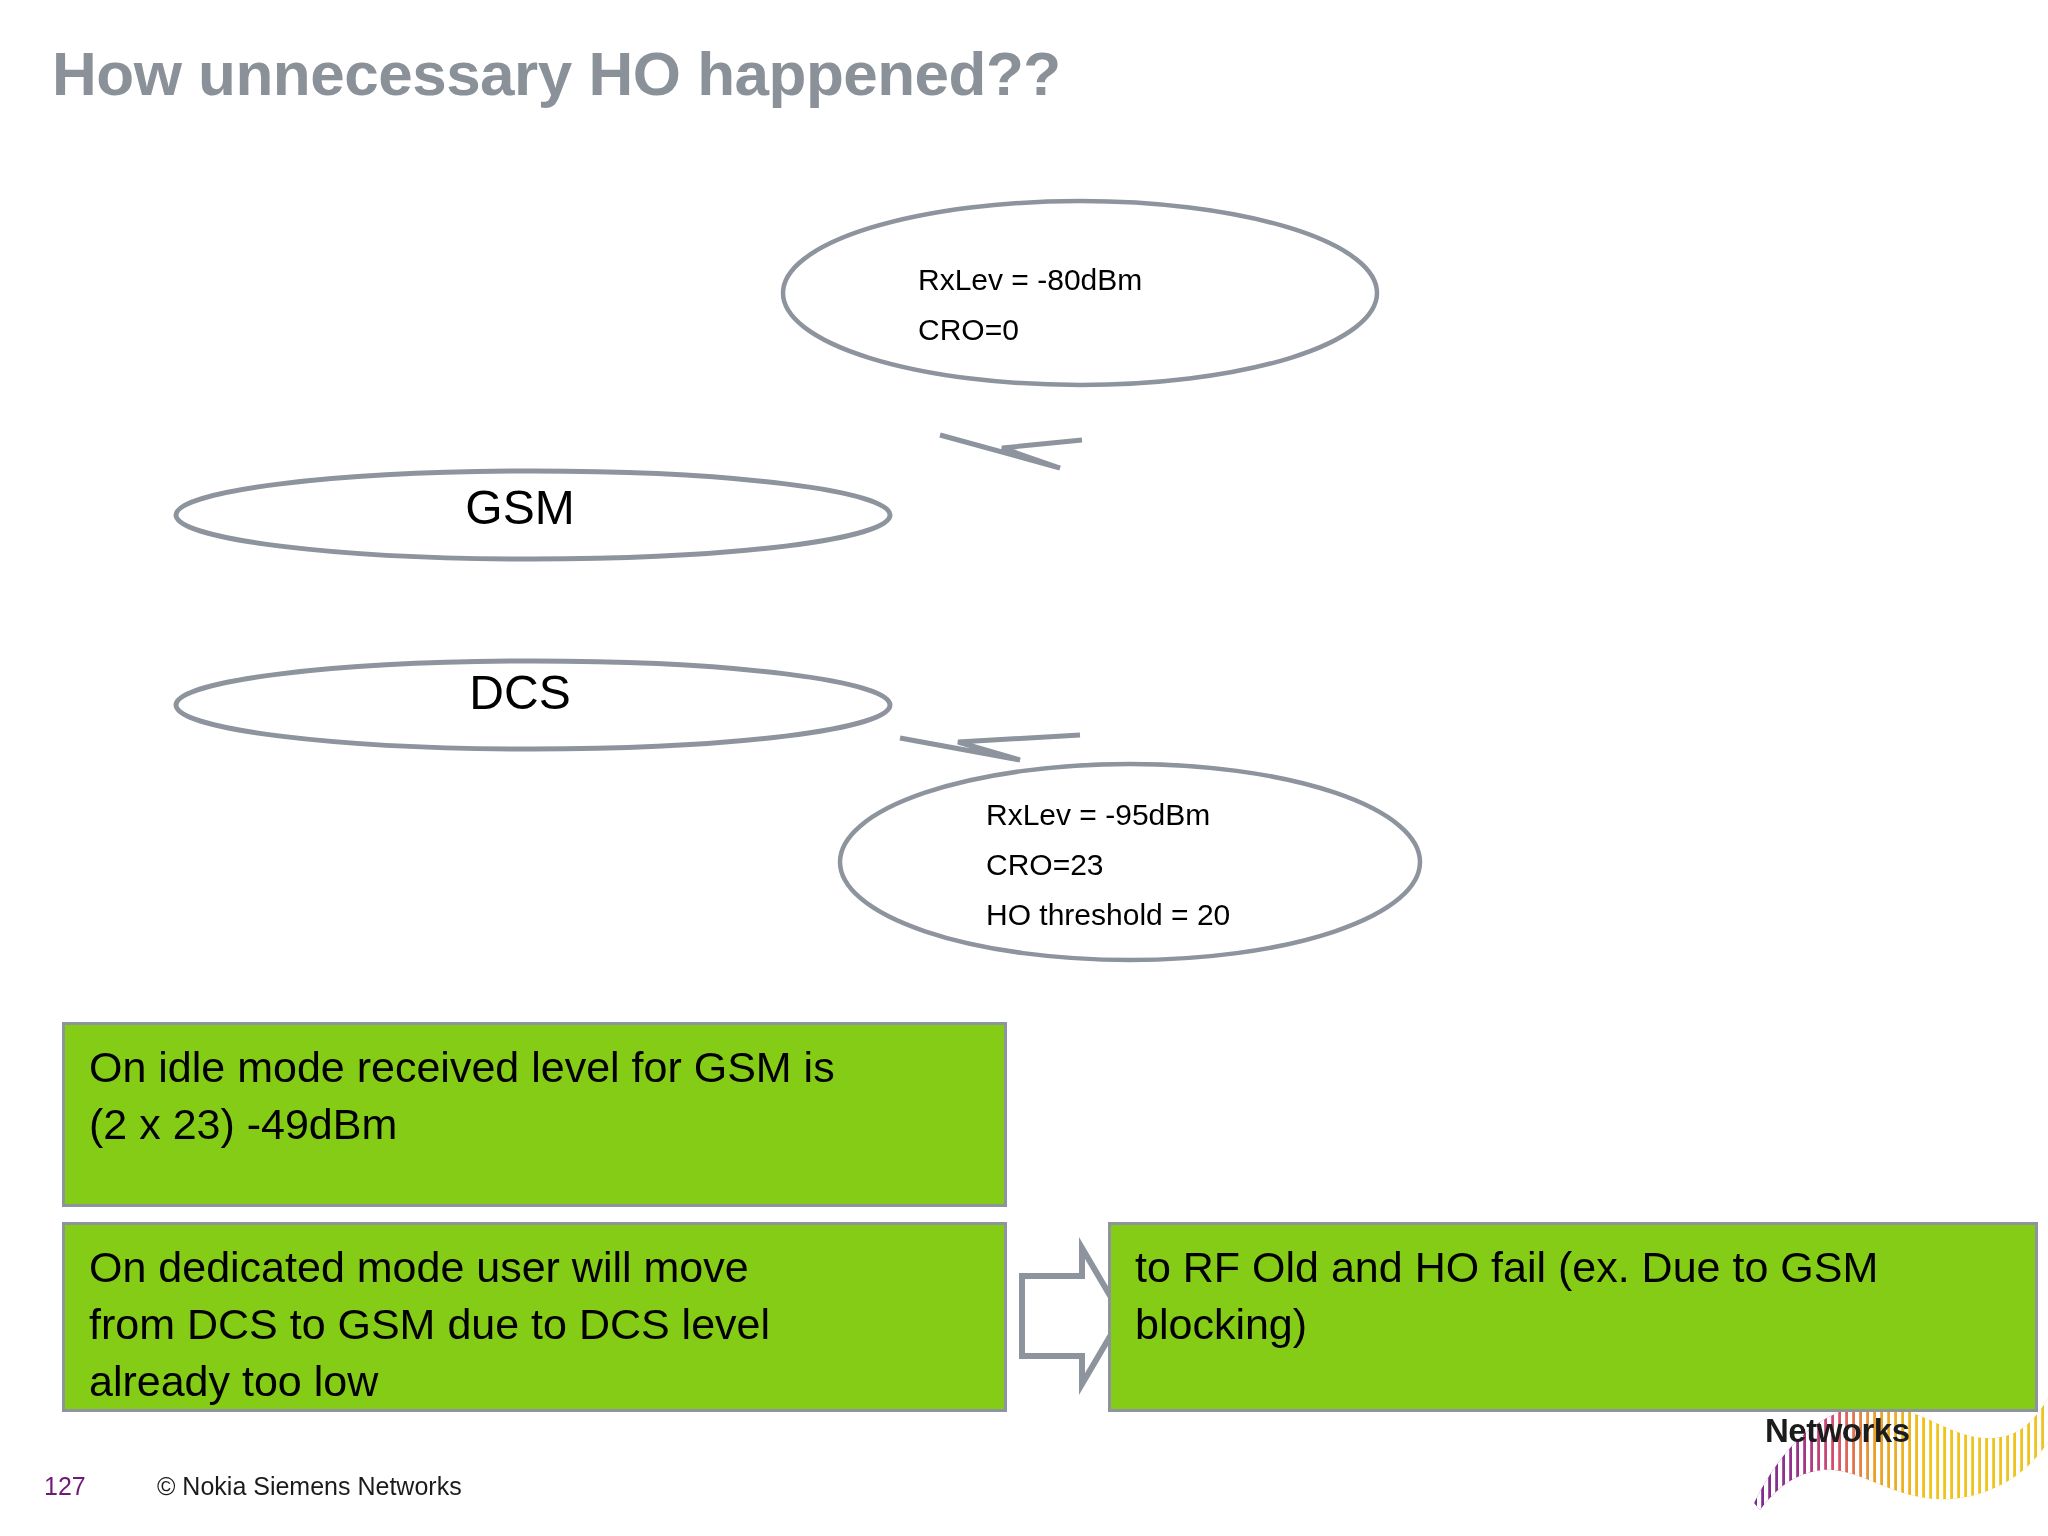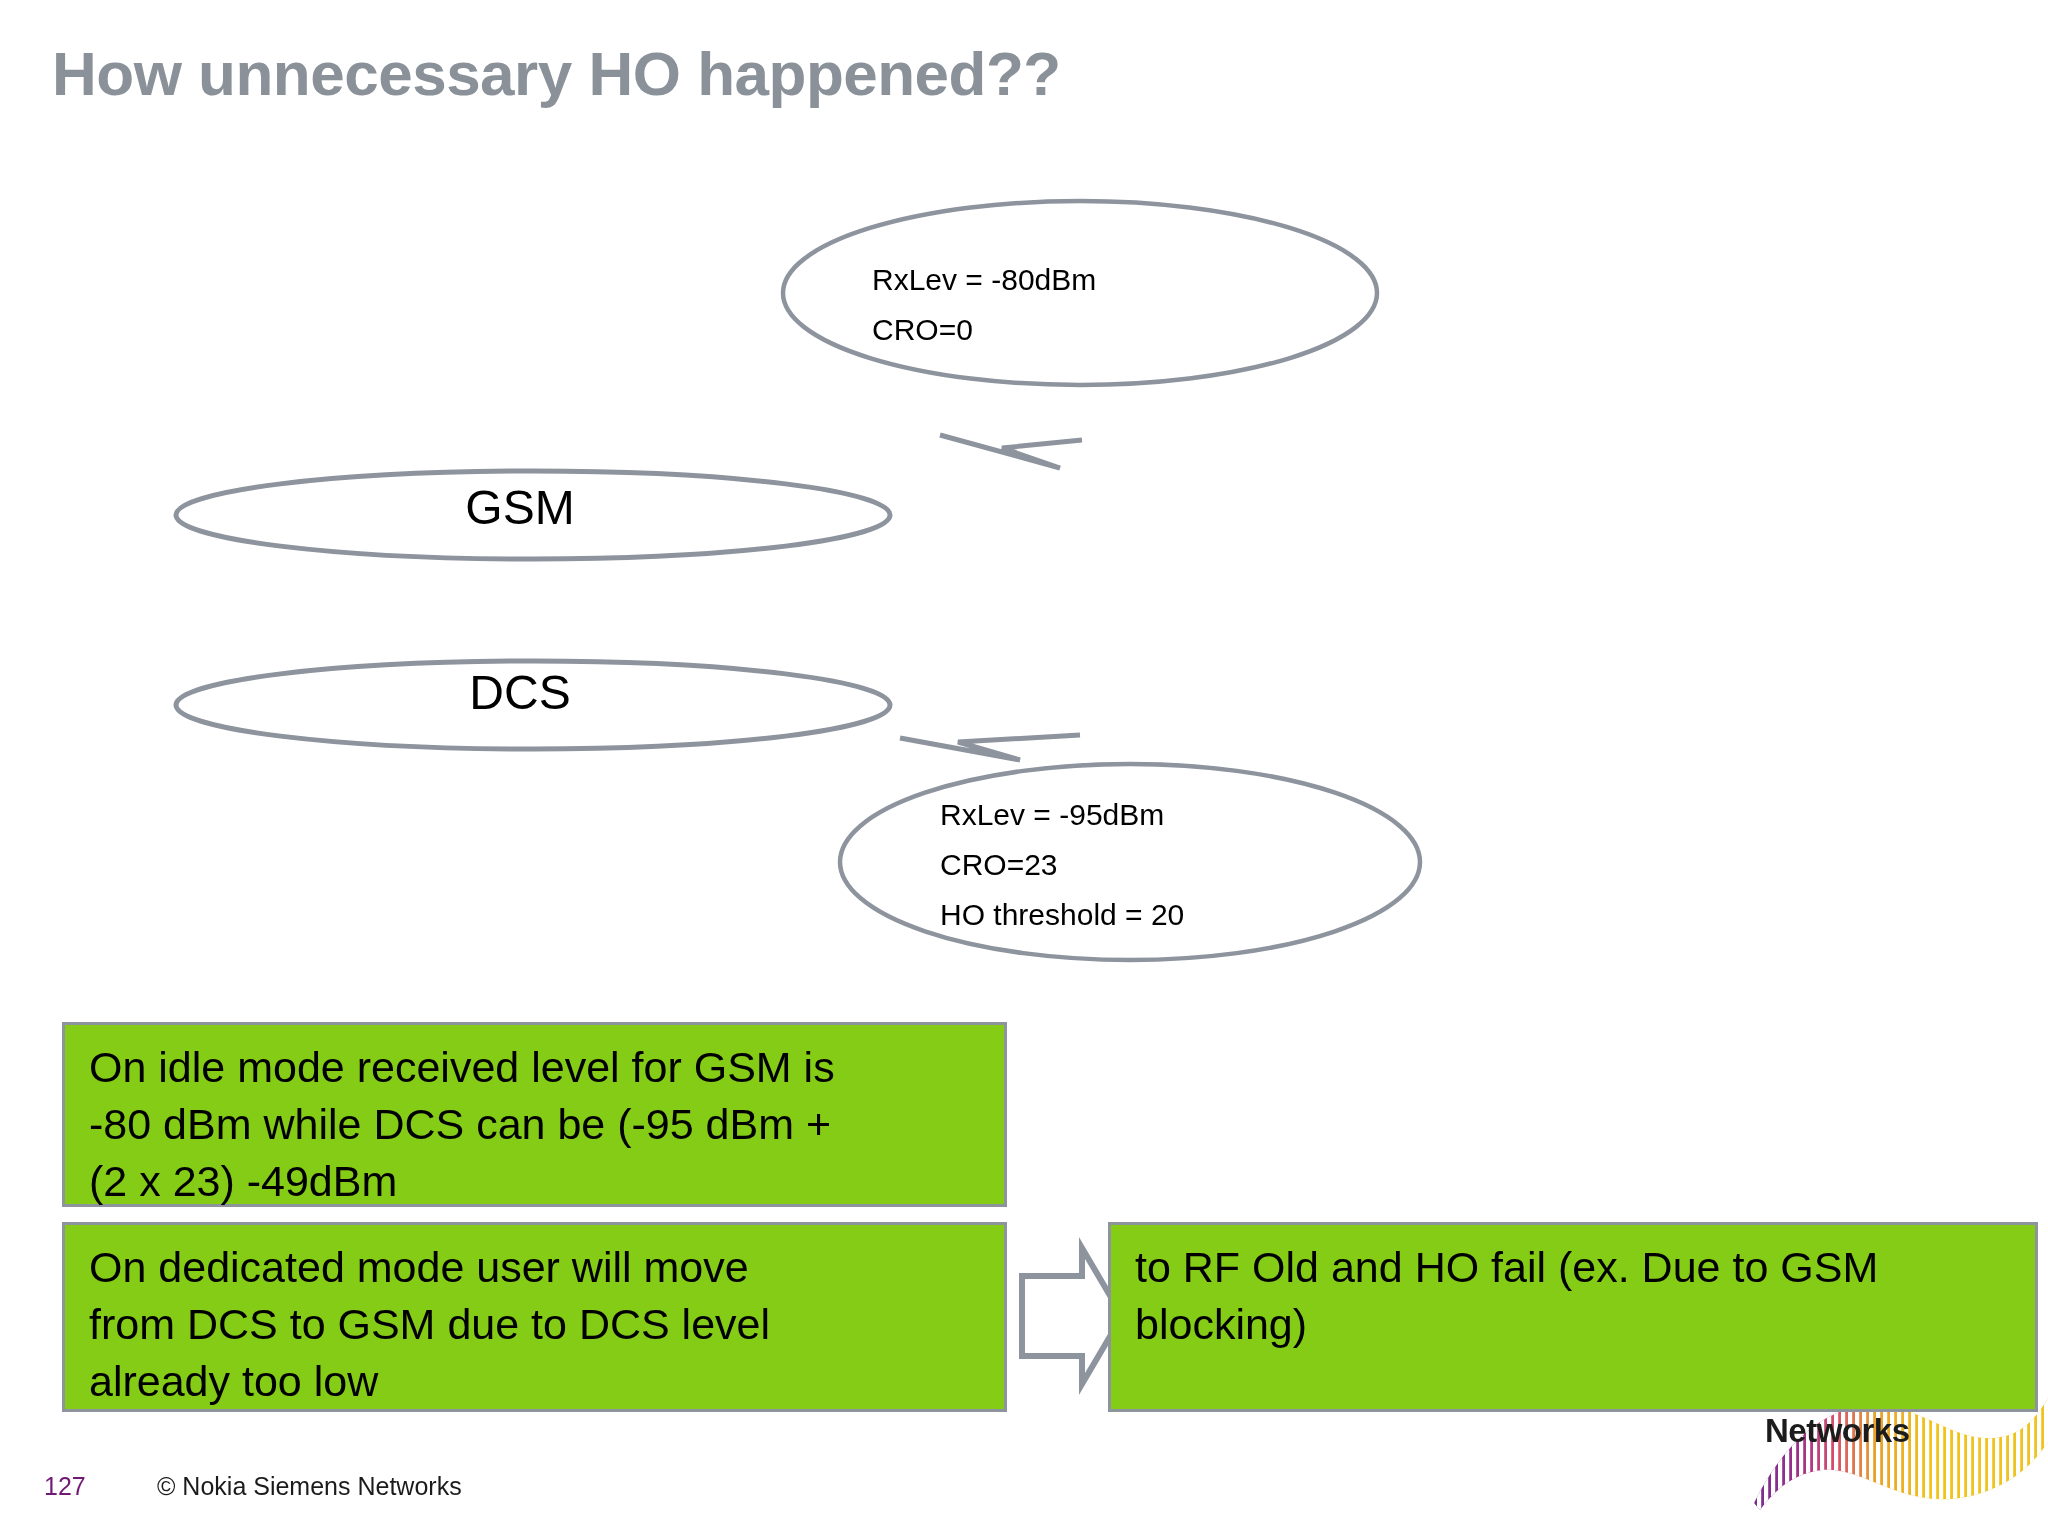--- a/index.html
+++ b/index.html
@@ -49,20 +49,21 @@
   #label-gsm { left: 360px; top: 480px; width: 320px; }
   #label-dcs { left: 360px; top: 665px; width: 320px; }
 
   
   .bubble-text {
     position: absolute;
     font-size: 30px;
     line-height: 50px;
     color: #000000;
     white-space: nowrap;
+    margin-left: 46px;
   }
   #bubble-top-text { left: 872px; top: 255px; }
   #bubble-bottom-text { left: 940px; top: 790px; }
 
   
   .info-box {
     position: absolute;
     border: 3px solid #8d949e;
     background: #84cc16;
     box-sizing: border-box;
@@ -185,21 +186,20 @@
 </div>
 
 <div class="bubble-text" id="bubble-bottom-text">
   <div>RxLev = -95dBm</div>
   <div>CRO=23</div>
   <div>HO threshold = 20</div>
 </div>
 
 <div class="info-box" id="info-box-1">
   <p>On idle mode received level for GSM is</p>
-  <p>-80 dBm while DCS can be (-95 dBm +</p>
   <p>(2 x 23) -49dBm</p>
 </div>
 
 <div class="info-box" id="info-box-2">
   <p>On dedicated mode user will move</p>
   <p>from DCS to GSM due to DCS level</p>
   <p>already too low</p>
 </div>
 
 <div class="info-box" id="info-box-3">

